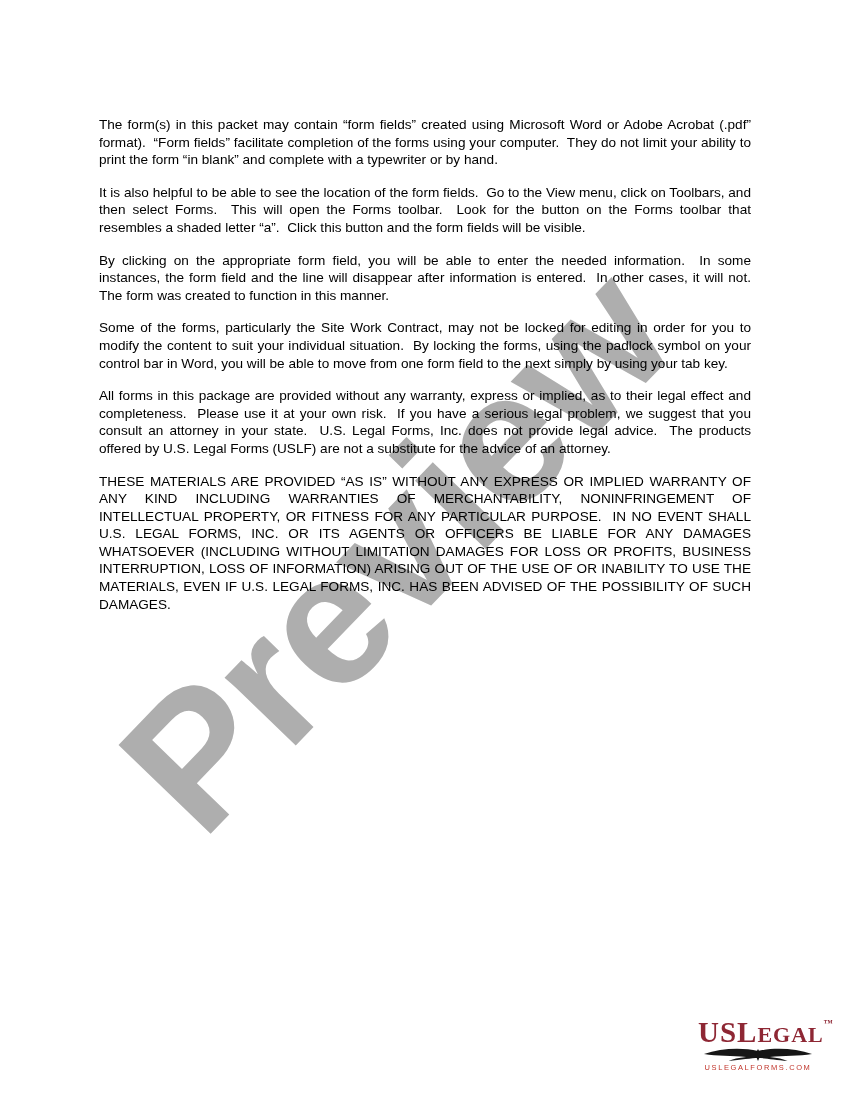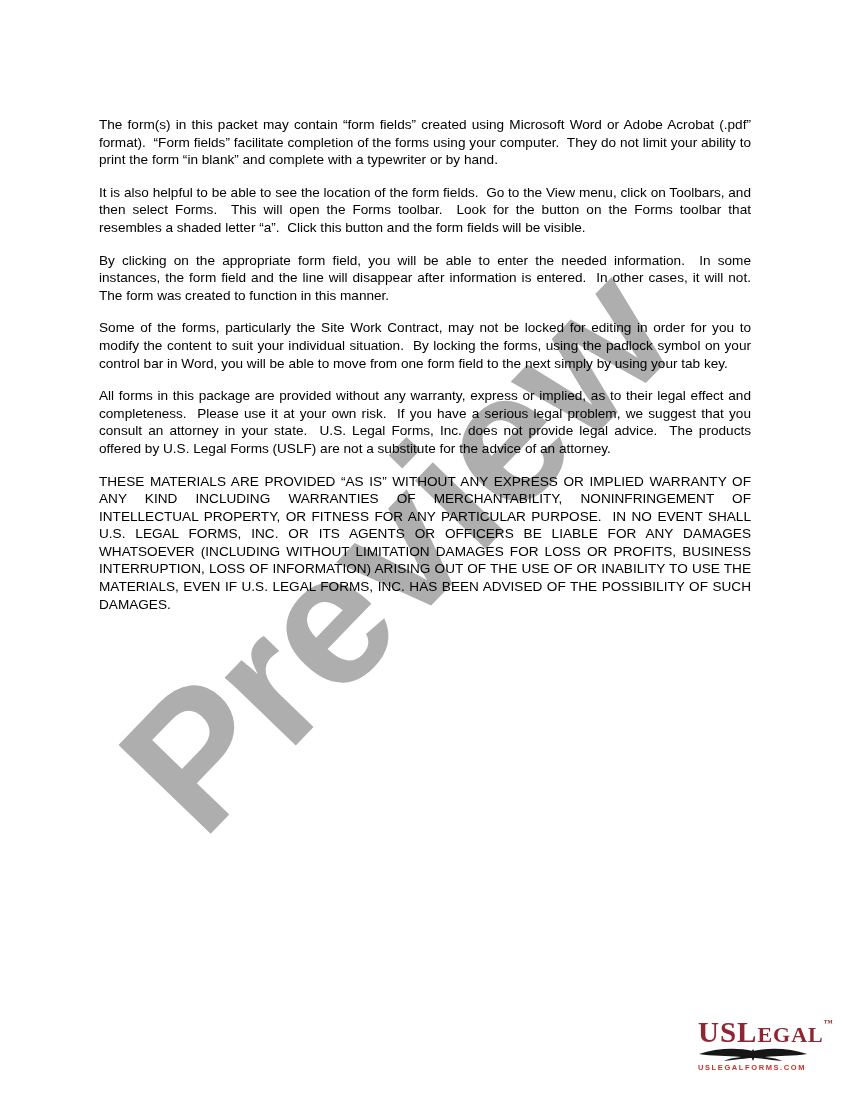--- a/index.html
+++ b/index.html
@@ -46,35 +46,36 @@
     font-weight: bold;
     white-space: pre-wrap;
     margin: 20px 0 18px 0;
     letter-spacing: 0.2px;
   }
   .logo {
     position: absolute;
     left: 698px;
     top: 1018px;
     width: 120px;
+    text-align: center;
     z-index: 1;
   }
   .logo-brand {
     font-family: "Liberation Serif", serif;
     font-weight: bold;
     line-height: 1;
     white-space: nowrap;
   }
   .logo-brand .big   { font-size: 29px; letter-spacing: 1px; }
   .logo-brand .small { font-size: 22px; letter-spacing: 1px; }
   .logo-brand .tm    { font-size: 9px; vertical-align: top; position: relative; top: 1px; }
   .logo-emblem { margin-top: 1px; line-height: 0; }
   .logo-site {
     font-size: 7.5px;
-    font-weight: bold;
+    font-weight: normal;
     letter-spacing: 1.6px;
     margin-top: 1px;
     white-space: nowrap;
   }
 </style>
 </head>
 <body>
 
 <div class="page">
 

